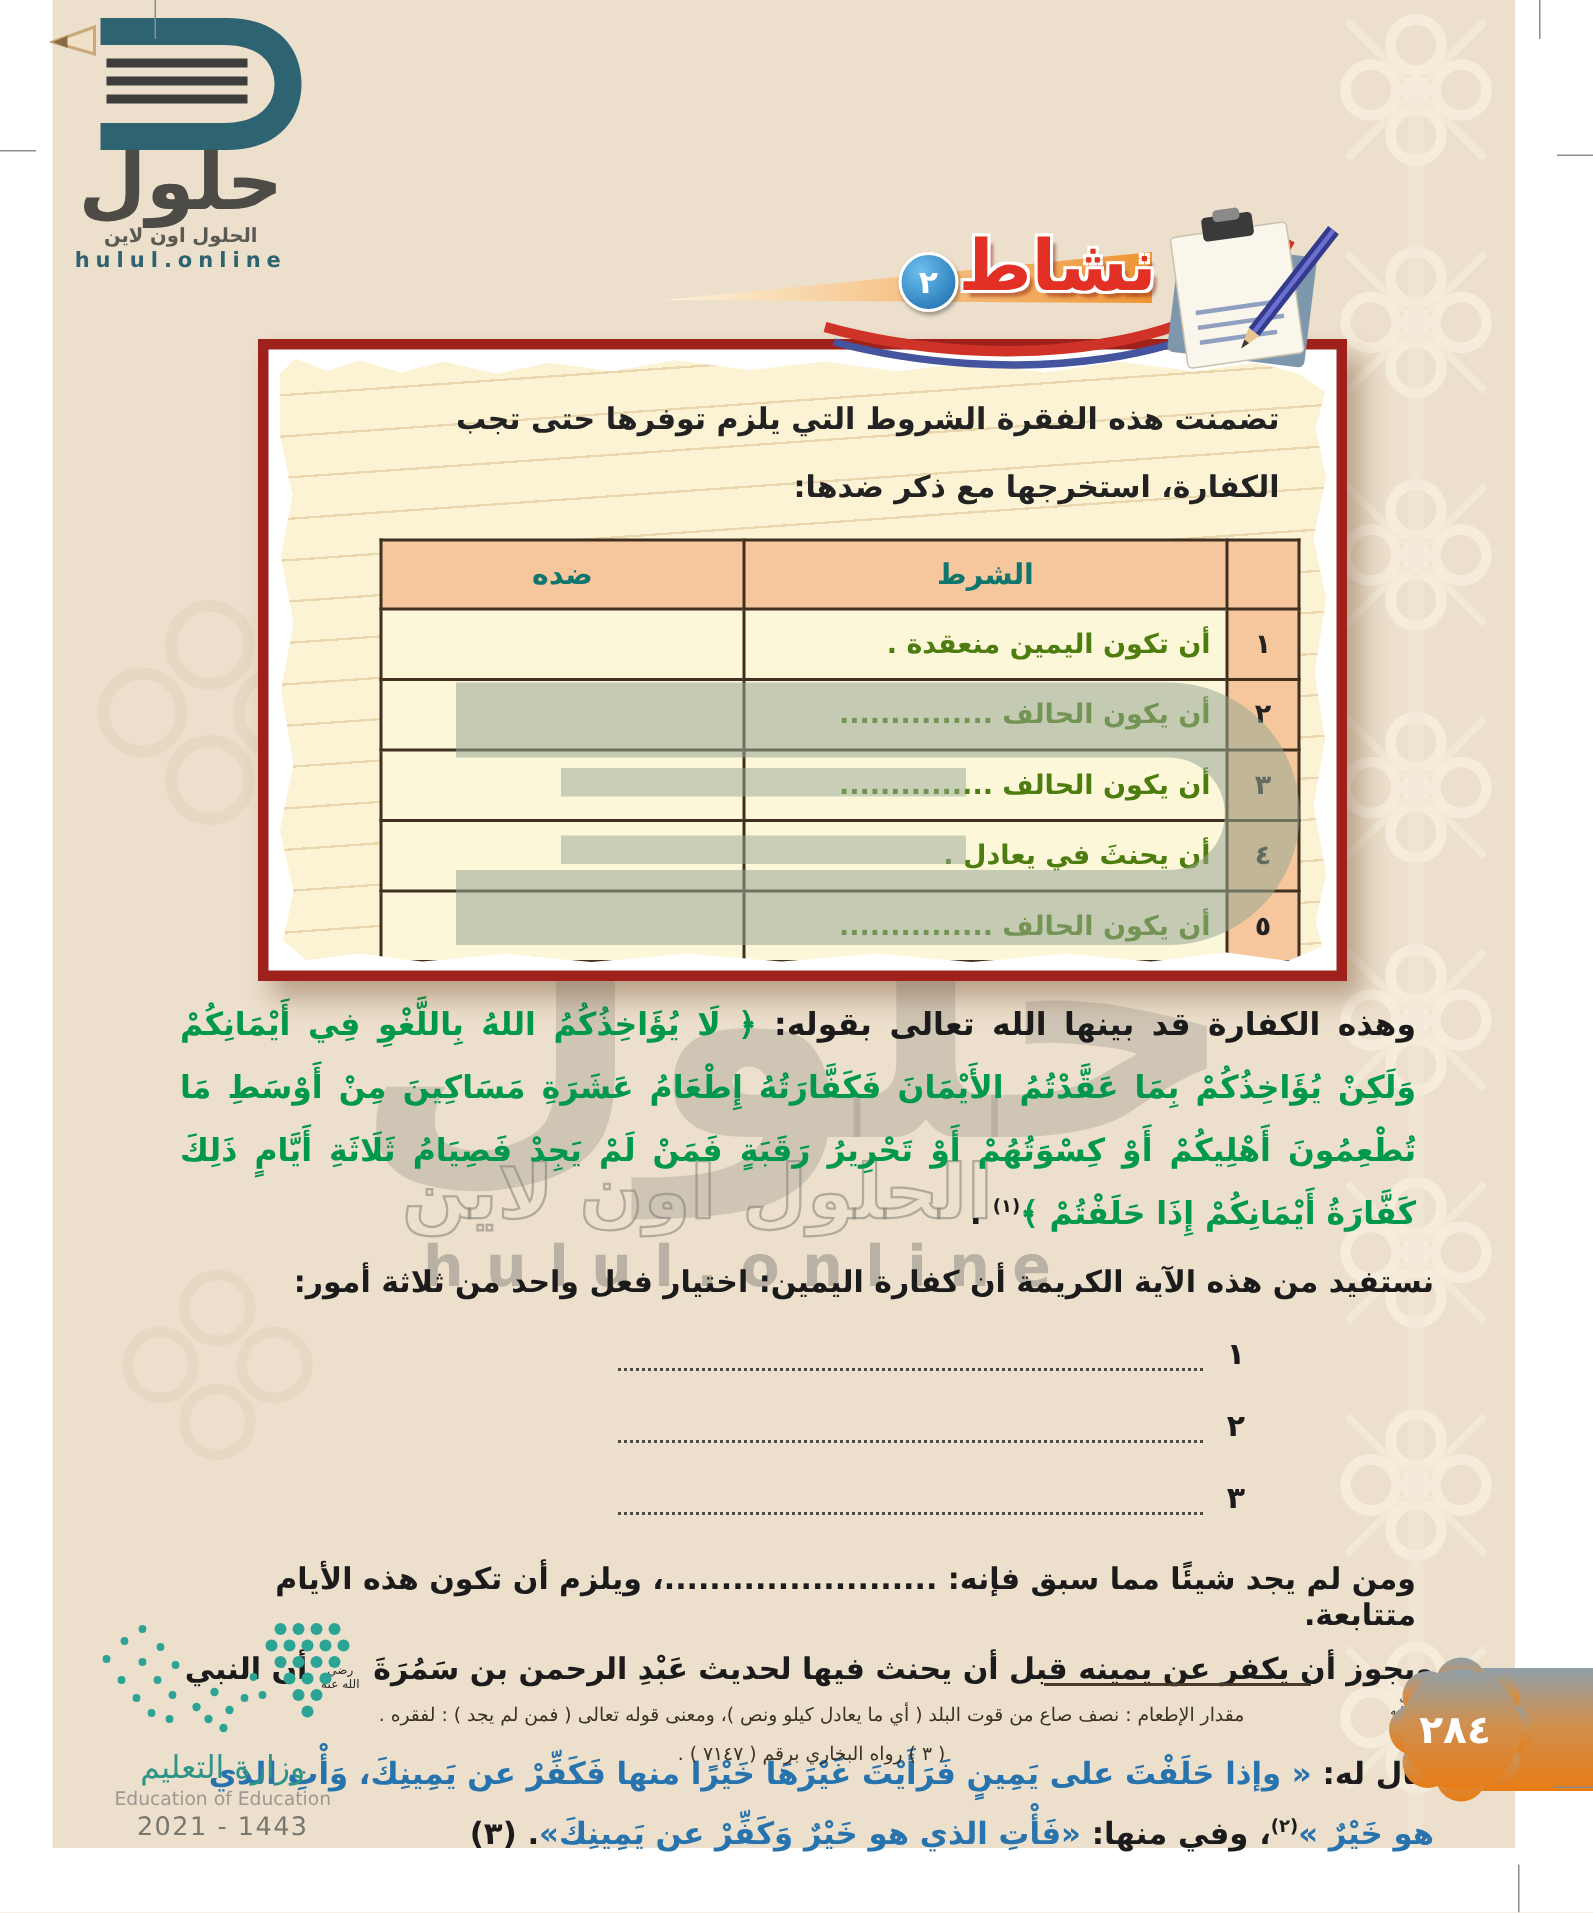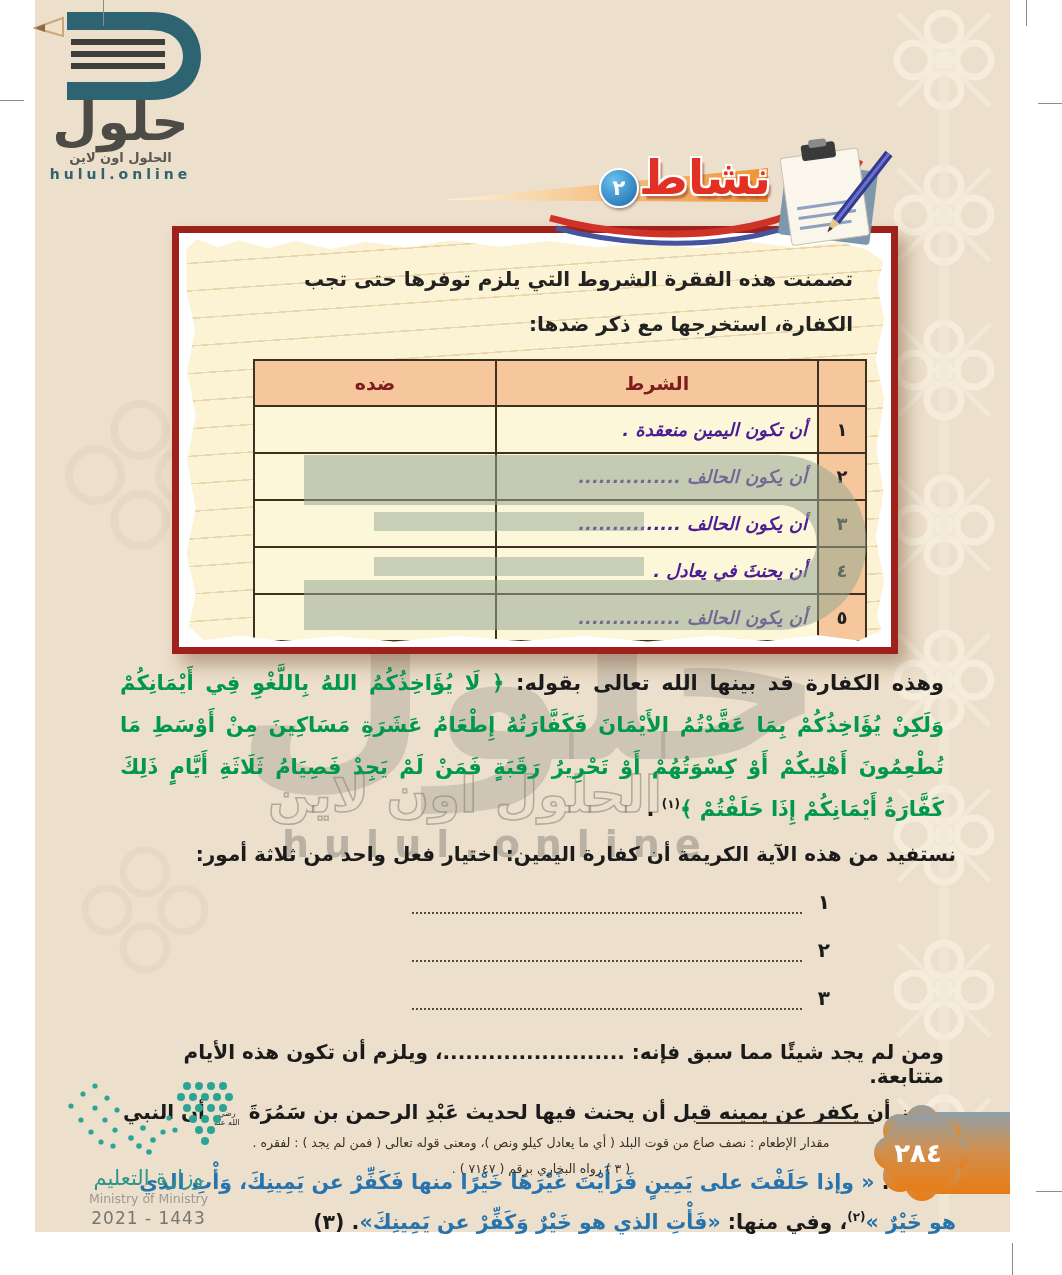--- a/index.html
+++ b/index.html
@@ -28,23 +28,23 @@
   
   .worksheet{position:absolute;left:172px;top:226px;width:712px;height:414px;background:#fff;
     border:7px solid #9e211c;box-shadow:9px 11px 16px rgba(110,70,40,.40);z-index:5;}
   .paper{position:absolute;inset:4px;background-color:#fcf3d4;
     background-image:repeating-linear-gradient(176deg,rgba(0,0,0,0) 0 26px,rgba(186,140,72,.28) 26px 27.5px);
     clip-path:polygon(0.5% 3%,2% 0.5%,5% 2.5%,8% 0.8%,12% 2.8%,16% 1%,21% 3%,26% 1.2%,32% 2.6%,38% 0.8%,45% 2.4%,52% 1%,59% 2.6%,66% 1.2%,73% 2.8%,80% 1%,87% 2.6%,93% 1.2%,97% 3%,99.5% 6%,98.6% 12%,99.6% 20%,98.4% 30%,99.6% 40%,98.5% 52%,99.5% 63%,98.4% 74%,99.6% 85%,98.6% 93%,99.2% 97%,96% 99.4%,90% 98%,83% 99.5%,75% 98.2%,66% 99.6%,57% 98.2%,48% 99.5%,39% 98.2%,30% 99.6%,22% 98.2%,14% 99.5%,8% 98.2%,3% 99.3%,0.8% 96%,1.8% 88%,0.5% 78%,1.8% 67%,0.6% 55%,1.8% 44%,0.6% 33%,1.7% 23%,0.5% 13%);}
   .ws-instructions{direction:rtl;font-size:20px;font-weight:bold;color:#222;
     line-height:2.25;padding:20px 34px 0 60px;}
   .ws-table{direction:rtl;border-collapse:collapse;margin:12px 20px 0 auto;}
   .ws-table td,.ws-table th{border:2px solid #40301f;}
-  .ws-table th{background:#f6c79c;height:42px;font-size:19px;font-weight:bold;color:#7f1d1d;text-align:center;}
+  .ws-table th{background:#f6c79c;height:42px;font-size:19px;font-weight:bold;color:#0f766e;text-align:center;}
   .ws-table td.num{background:#f6c79c;width:44px;text-align:center;font-size:18px;font-weight:bold;color:#222;}
-  .ws-table td.cond{width:300px;padding:0 10px;font-size:18px;font-weight:bold;height:45px;background:#fdf7da;color:#4c1d95;font-style:italic;}
+  .ws-table td.cond{width:300px;padding:0 10px;font-size:18px;font-weight:bold;height:45px;background:#fdf7da;color:#4d7c0f;}
   .ws-table td.opp{width:238px;background:#fdf7da;}
   
   .wm-d{position:absolute;left:100px;top:205px;z-index:8;pointer-events:none;}
   .wm-hulul-big{position:absolute;left:235px;top:575px;font-size:225px;font-weight:bold;line-height:.95;
     color:rgba(95,95,88,.20);z-index:3;letter-spacing:6px;}
   .wm-line1{position:absolute;left:268px;top:766px;font-size:50px;font-weight:bold;letter-spacing:2px;
     color:transparent;-webkit-text-stroke:1.5px rgba(125,125,118,.55);z-index:3;}
   .wm-line2{position:absolute;left:282px;top:822px;font-size:38px;font-weight:bold;letter-spacing:15px;
     color:rgba(125,125,118,.45);z-index:3;}
   
@@ -67,21 +67,21 @@
   .fn-rule{width:178px;height:2px;background:#4a3a2c;margin:0 8px 6px 0;}
   .fn-grid{display:flex;gap:34px;}
   .fn-col-right{width:288px;line-height:2.1;text-align:right;}
   .fn-col-left{flex:1;line-height:2.1;text-align:center;}
   
   .ministry{position:absolute;left:46px;top:1078px;width:205px;text-align:center;z-index:4;}
   .ministry-ar{font-size:21px;font-weight:normal;color:#2f9488;margin-top:4px;}
   .ministry-en{font-size:12.5px;color:#9a9a93;margin-top:1px;}
   .ministry-years{font-size:17px;color:#77776f;letter-spacing:1px;margin-top:2px;}
   
-  .medallion{position:absolute;left:860px;top:1098px;z-index:6;}
+  .medallion{position:absolute;left:912px;top:1098px;z-index:6;}
 </style>
 </head>
 <body>
 
 <div class="page">
 
   <div class="ornament-band">
     <svg width="132" height="1232">
       <defs>
         <g id="qf" stroke="#f6eedd" stroke-width="7" fill="none" opacity="0.9">
@@ -310,21 +310,21 @@
         <circle cx="158" cy="41" r="4"></circle>
       <circle cx="140" cy="52" r="4"></circle>
         <circle cx="152" cy="52" r="4"></circle>
       <circle cx="146" cy="63" r="4"></circle>
       <circle cx="110" cy="40" r="2.6"></circle>
         <circle cx="104" cy="54" r="2.6"></circle>
         <circle cx="116" cy="52" r="2.6"></circle>
     </g>
   </svg>
   <div class="ministry-ar">وزارة التعليم</div>
-  <div class="ministry-en">Ministry of Ministry</div>
+  <div class="ministry-en">Education of Education</div>
   <div class="ministry-years">2021 - 1443</div>
 </div>
 
 <div class="medallion">
   <svg width="150" height="112" viewBox="0 0 150 112">
     <defs>
       <linearGradient id="medgrad" x1="0" y1="0" x2="0" y2="1">
         <stop offset="0" stop-color="#8fa0aa"></stop>
         <stop offset="0.45" stop-color="#cf9050"></stop>
         <stop offset="1" stop-color="#e87c15"></stop>

